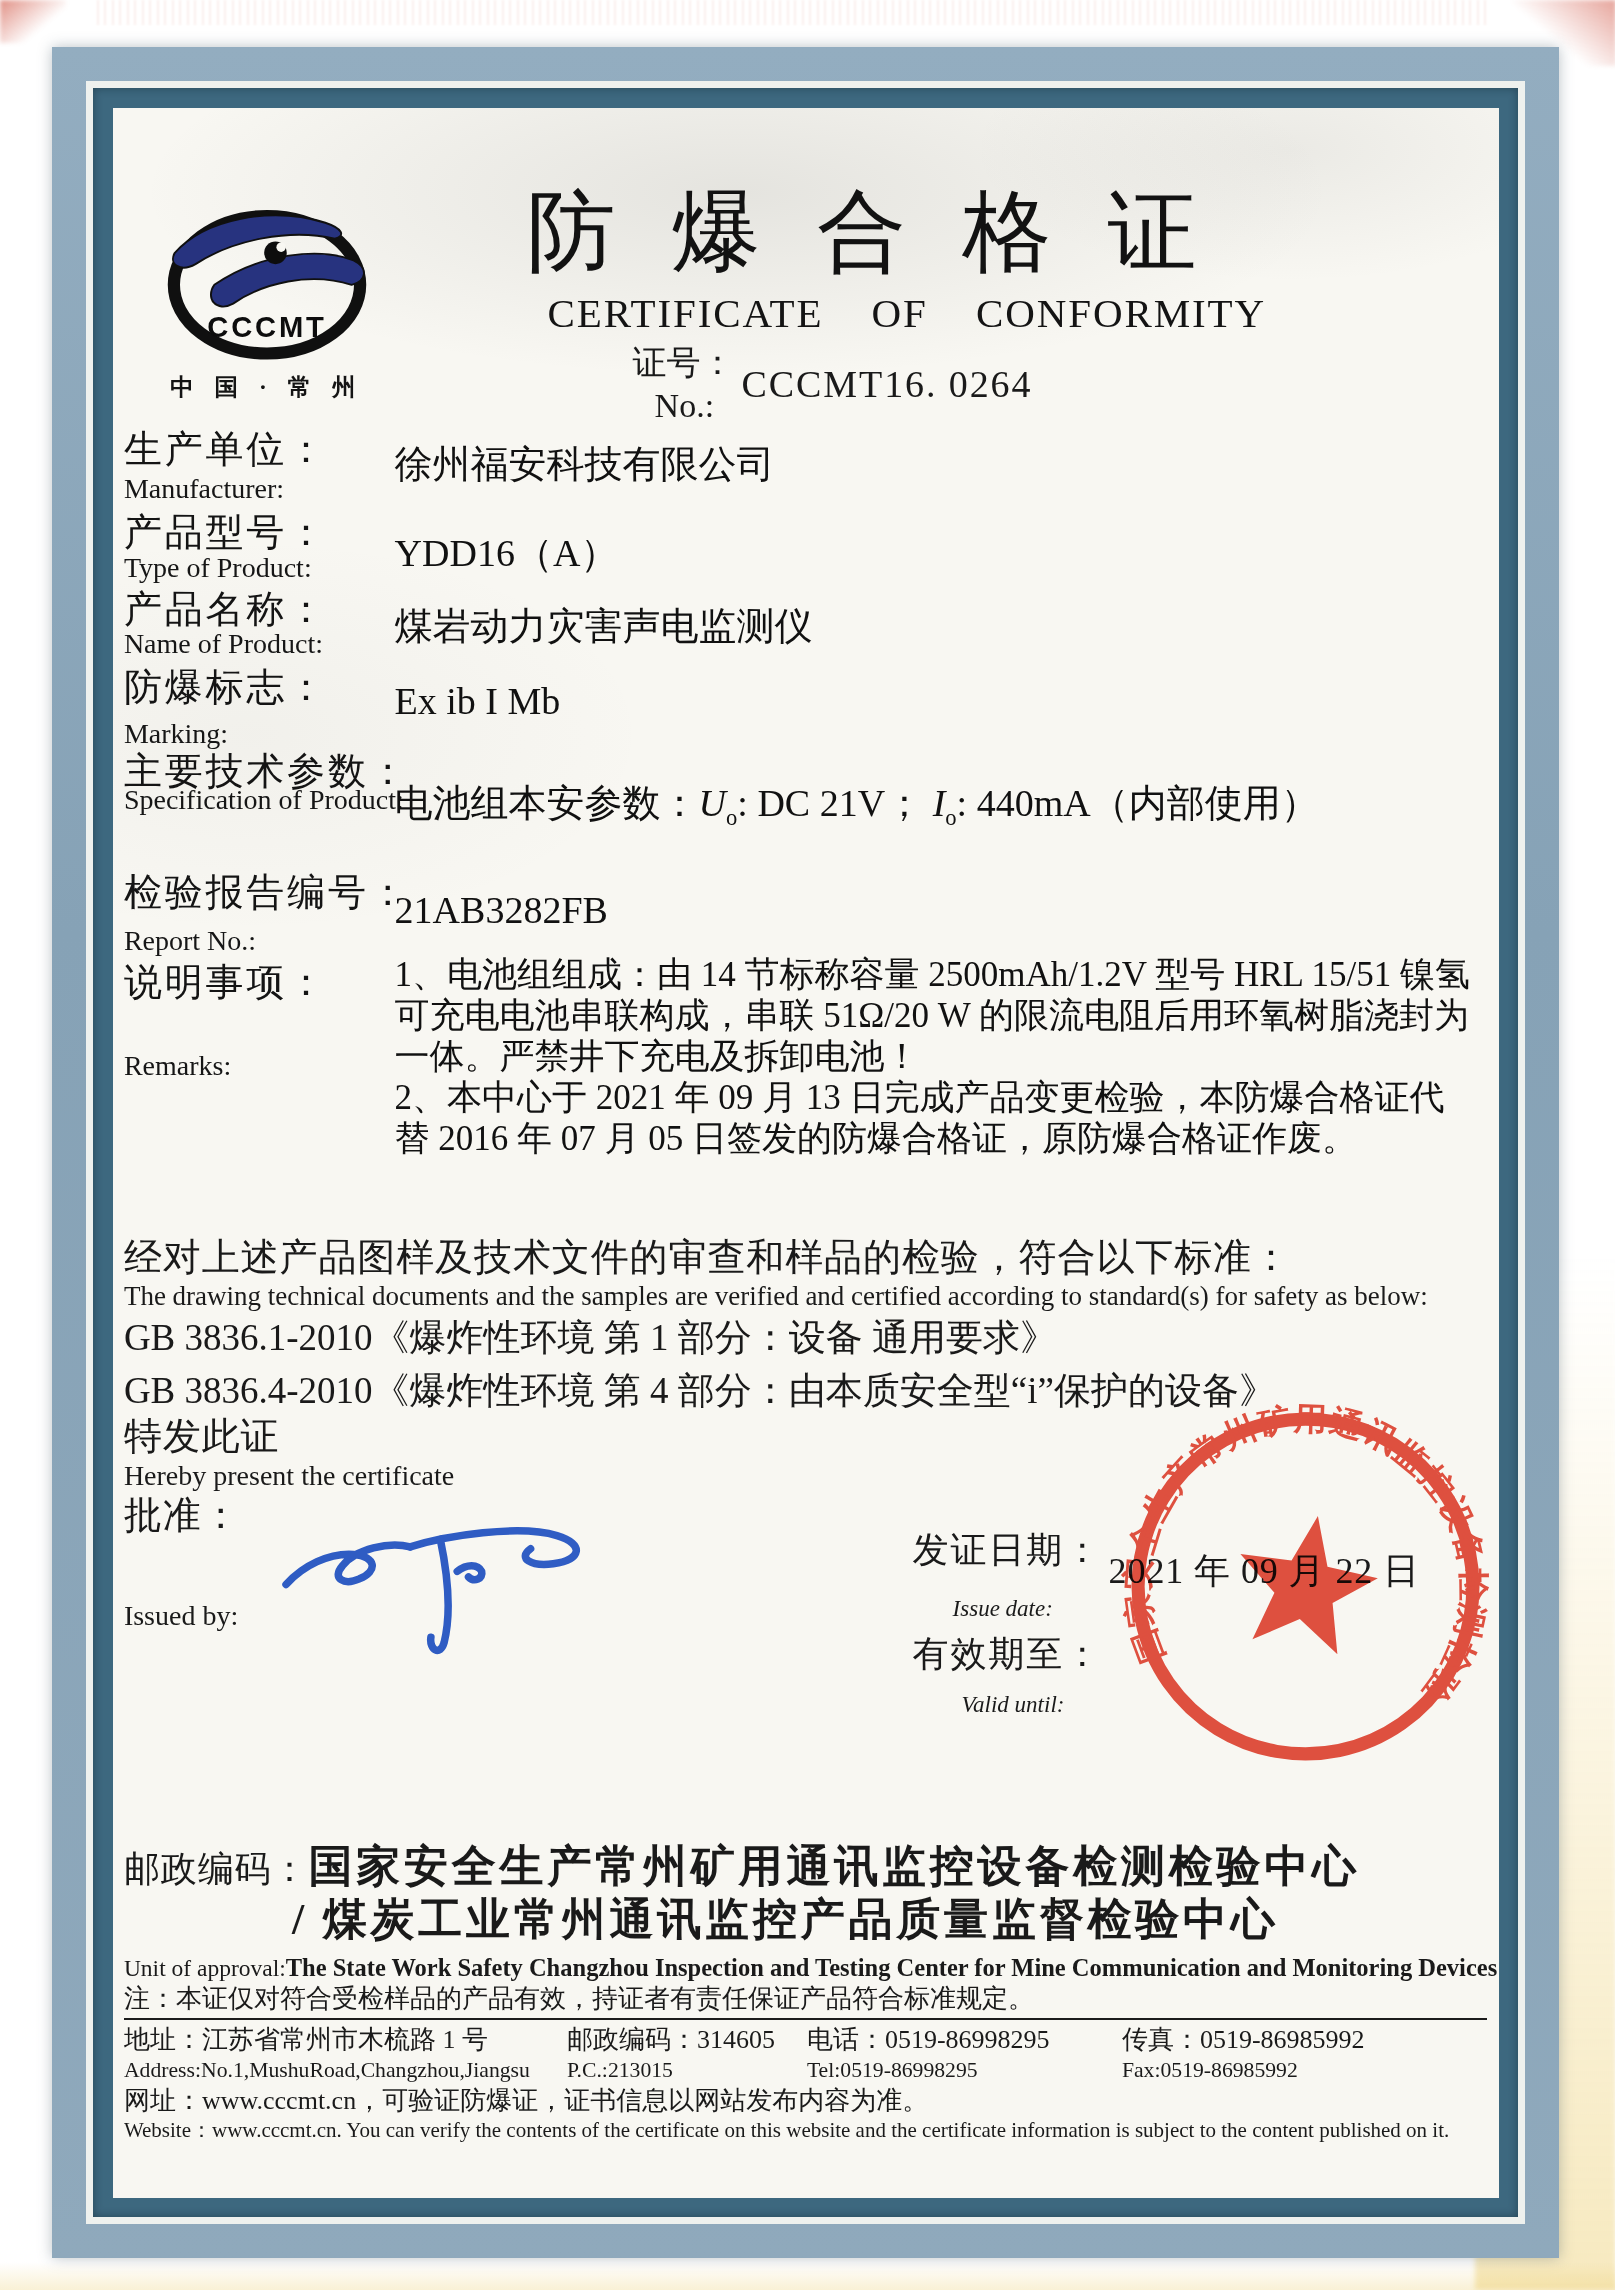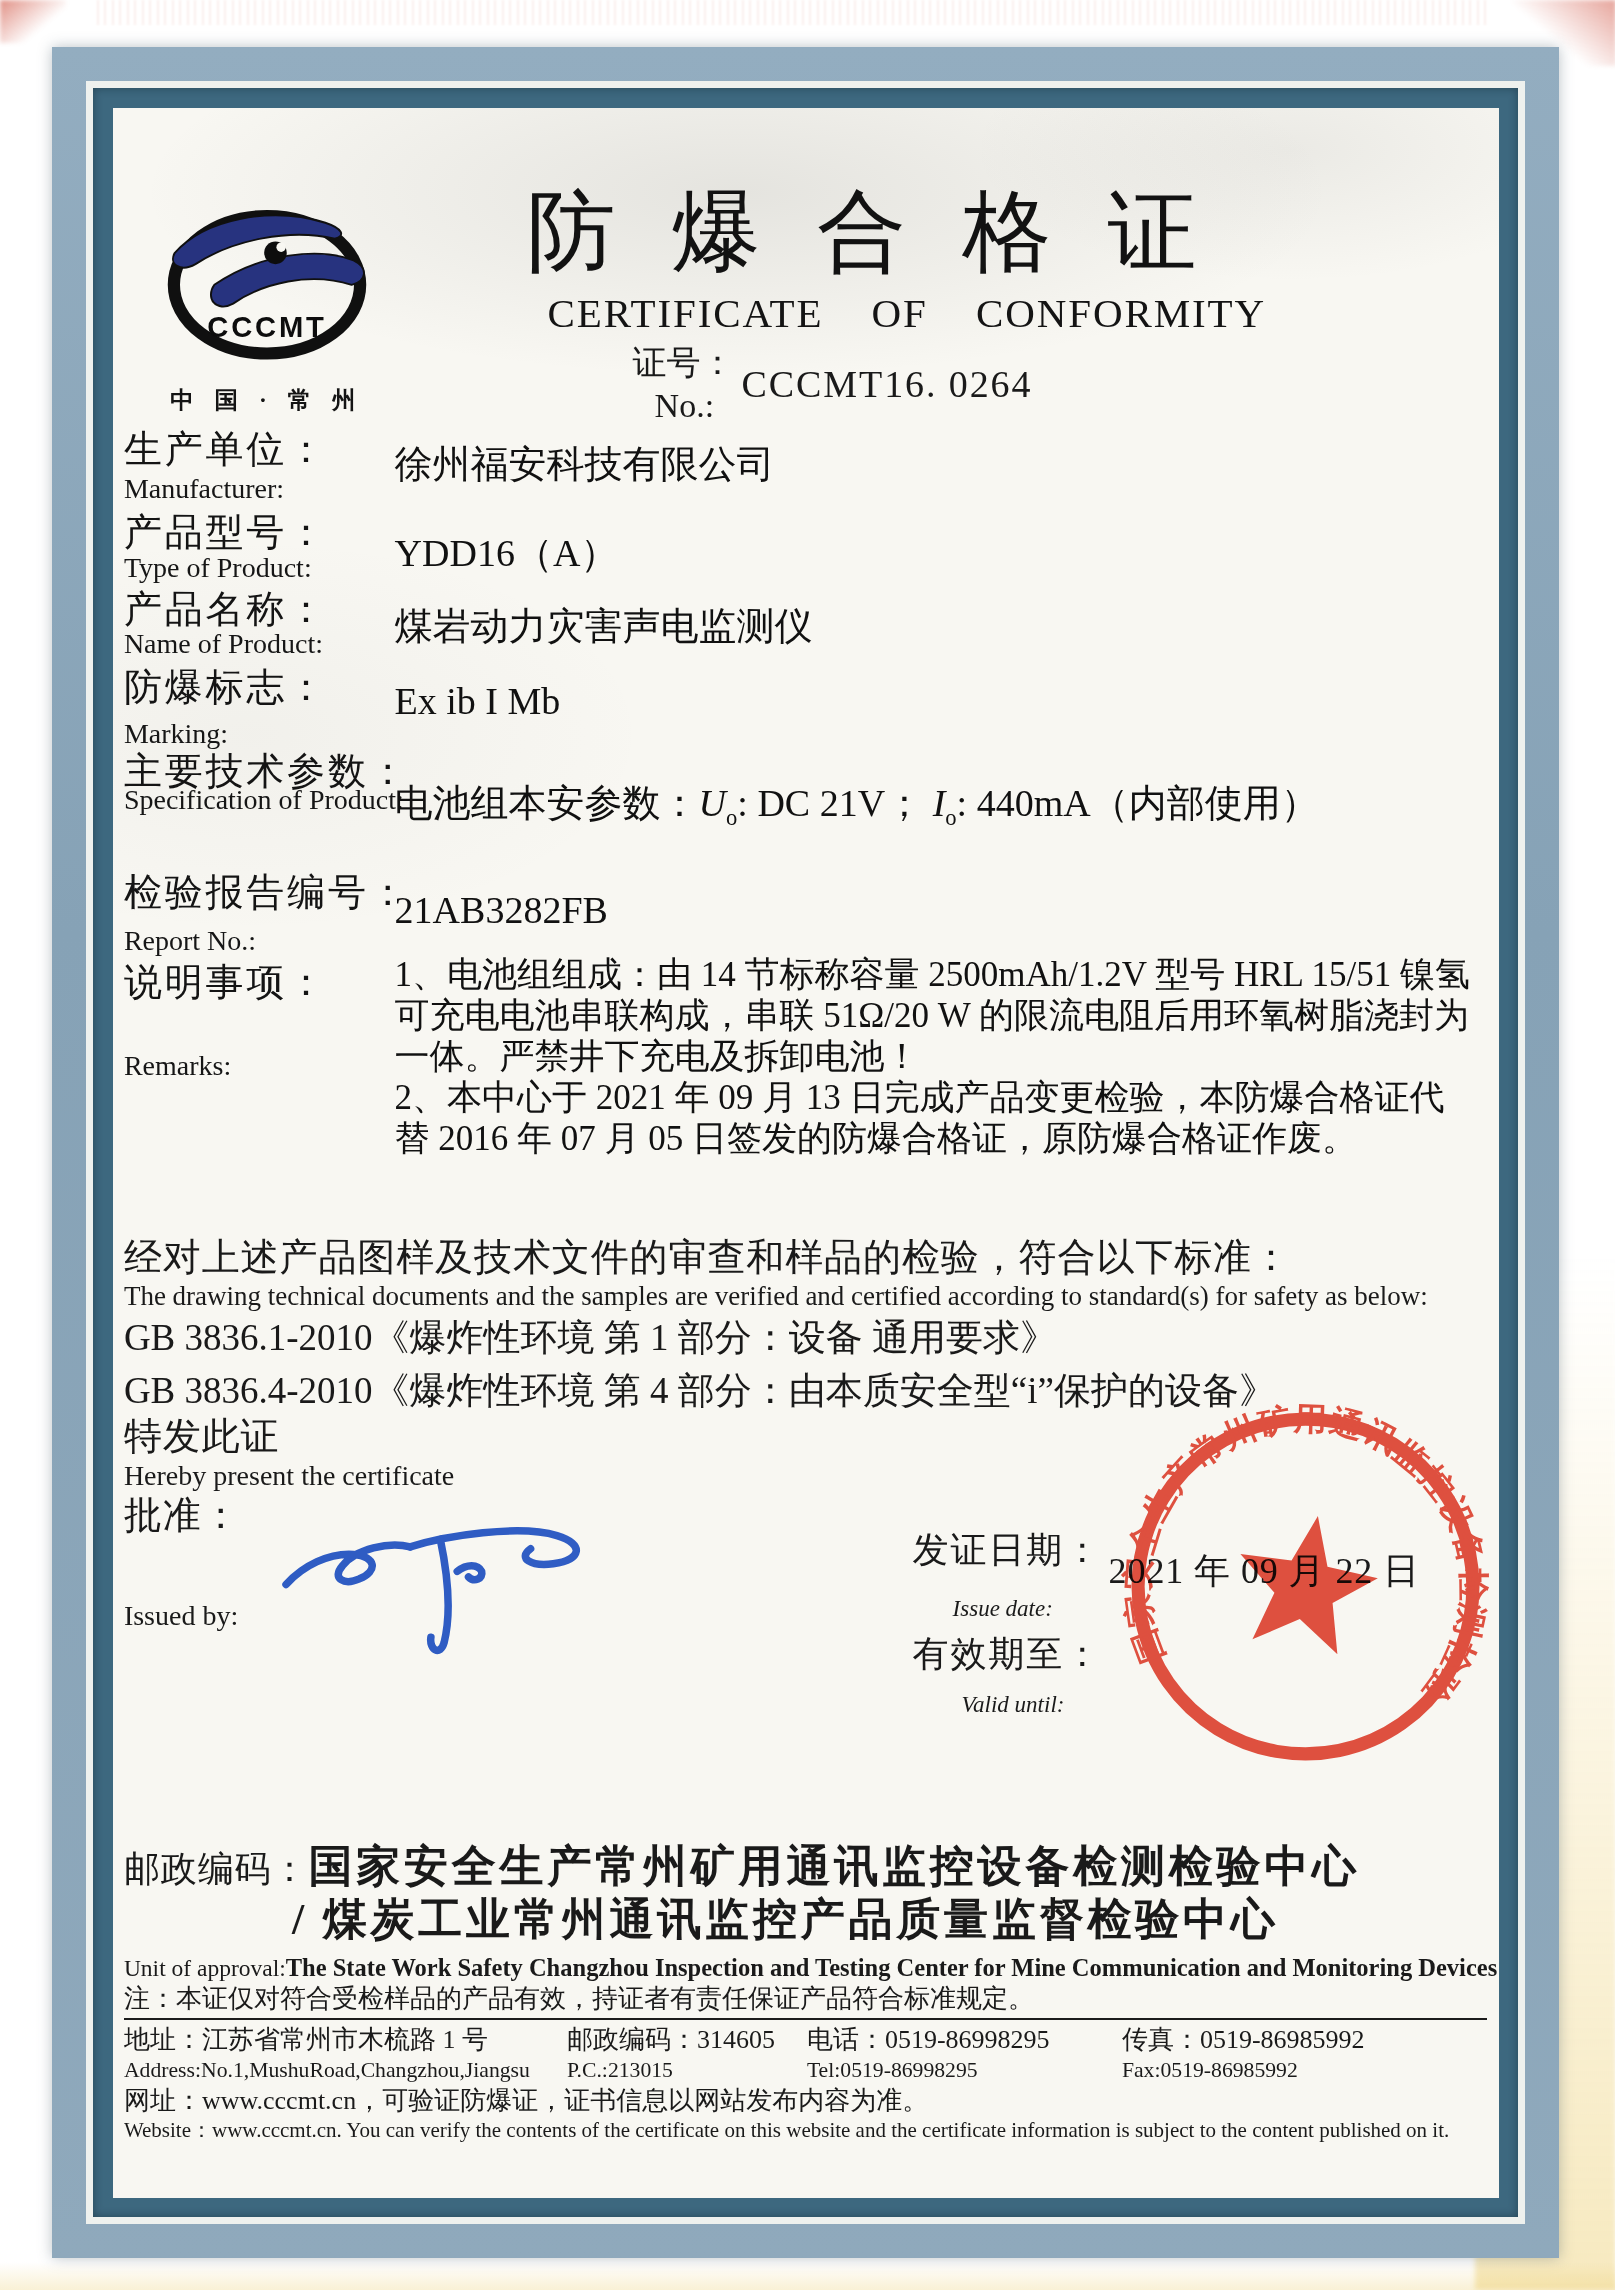--- a/index.html
+++ b/index.html
@@ -71,21 +71,21 @@
   .footer{position:absolute;left:11.3px;top:1876px;width:1363px;}
   .note-cn{font-size:26px;line-height:30px;padding-bottom:4.7px;border-bottom:2.8px solid #1c1c1c;}
   .note-en{font-size:24.5px;line-height:28px;margin-top:2.8px;white-space:normal;}
   .contact-row{display:flex;margin-top:4.7px;font-size:26px;line-height:30px;}
   .contact-row.en{font-size:21.7px;line-height:24.5px;margin-top:2.8px;}
   .c1{flex:0 0 443px;} .c2{flex:0 0 240px;} .c3{flex:0 0 315px;} .c4{flex:1;}
   .web-cn{font-size:26px;line-height:30px;margin-top:3.8px;}
   .web-en{font-size:21px;line-height:22.6px;margin-top:2.8px;}
 
   .logo-wrap{position:absolute;left:43px;top:90px;width:222px;text-align:center;}
-  .logo-region{font-size:23.5px;font-weight:700;letter-spacing:7.5px;margin-top:14px;color:#141414;}
+  .logo-region{font-size:23.5px;font-weight:700;letter-spacing:7.5px;margin-top:1px;color:#141414;}
 </style>
 </head>
 <body>
 
 <div class="page">
 
   <div class="streaks-top"></div>
   <div class="corner-tl"></div>
   <div class="corner-tr"></div>
   <div class="tint-br"></div>

